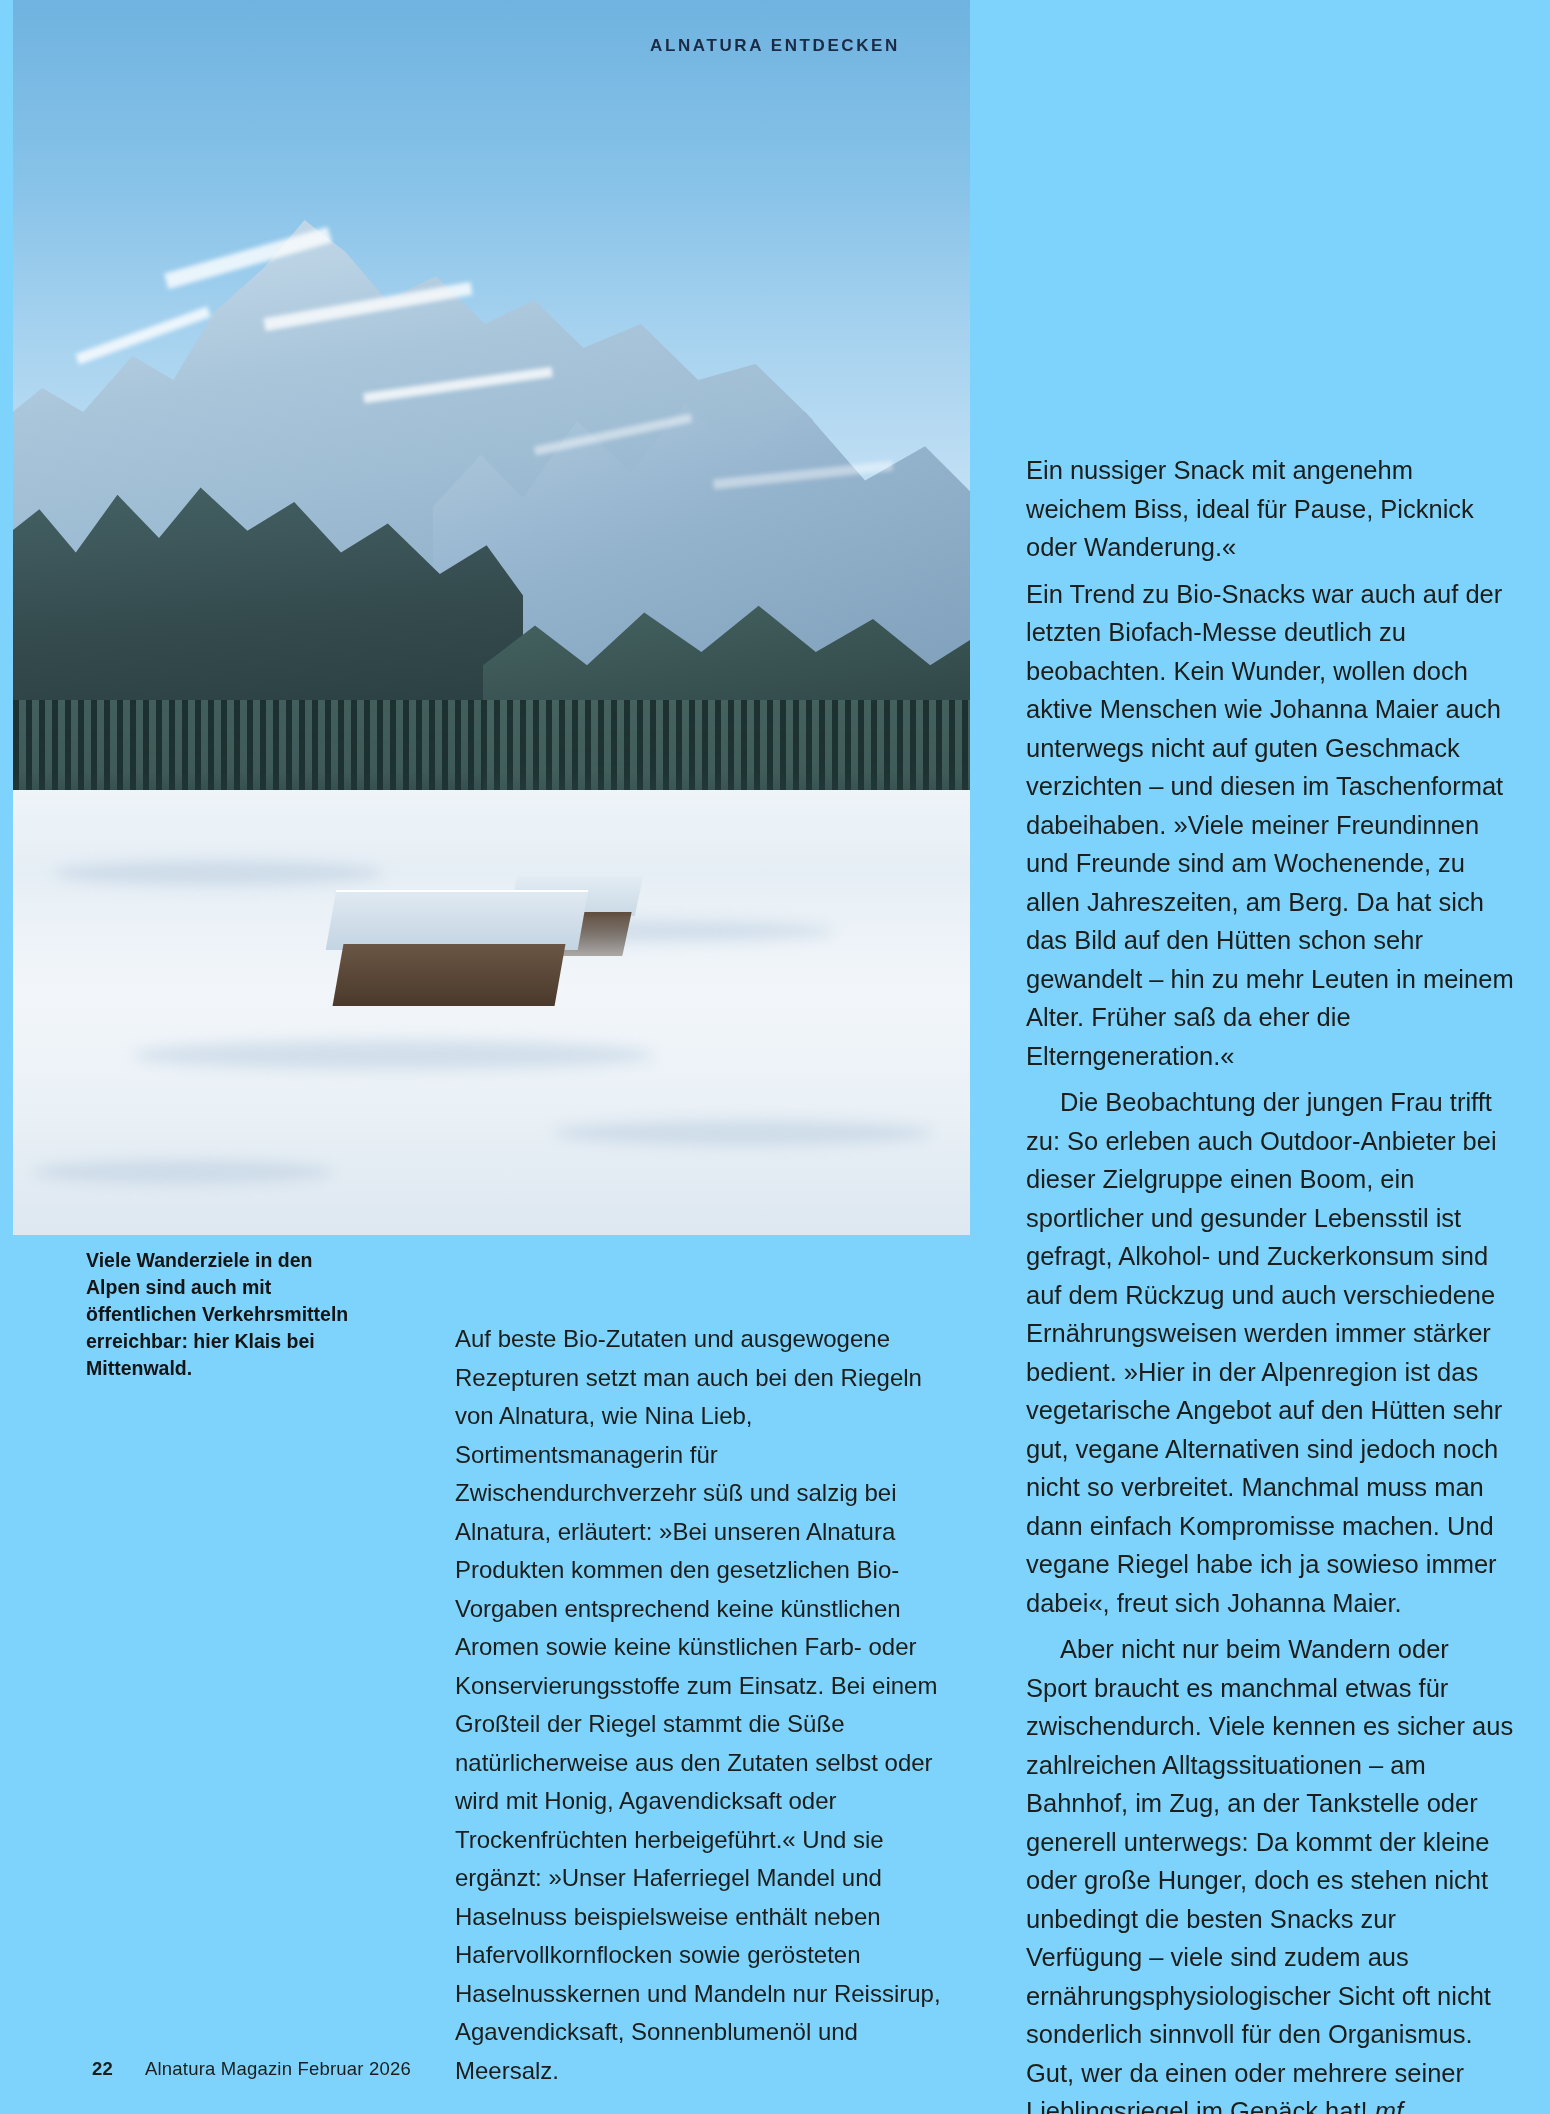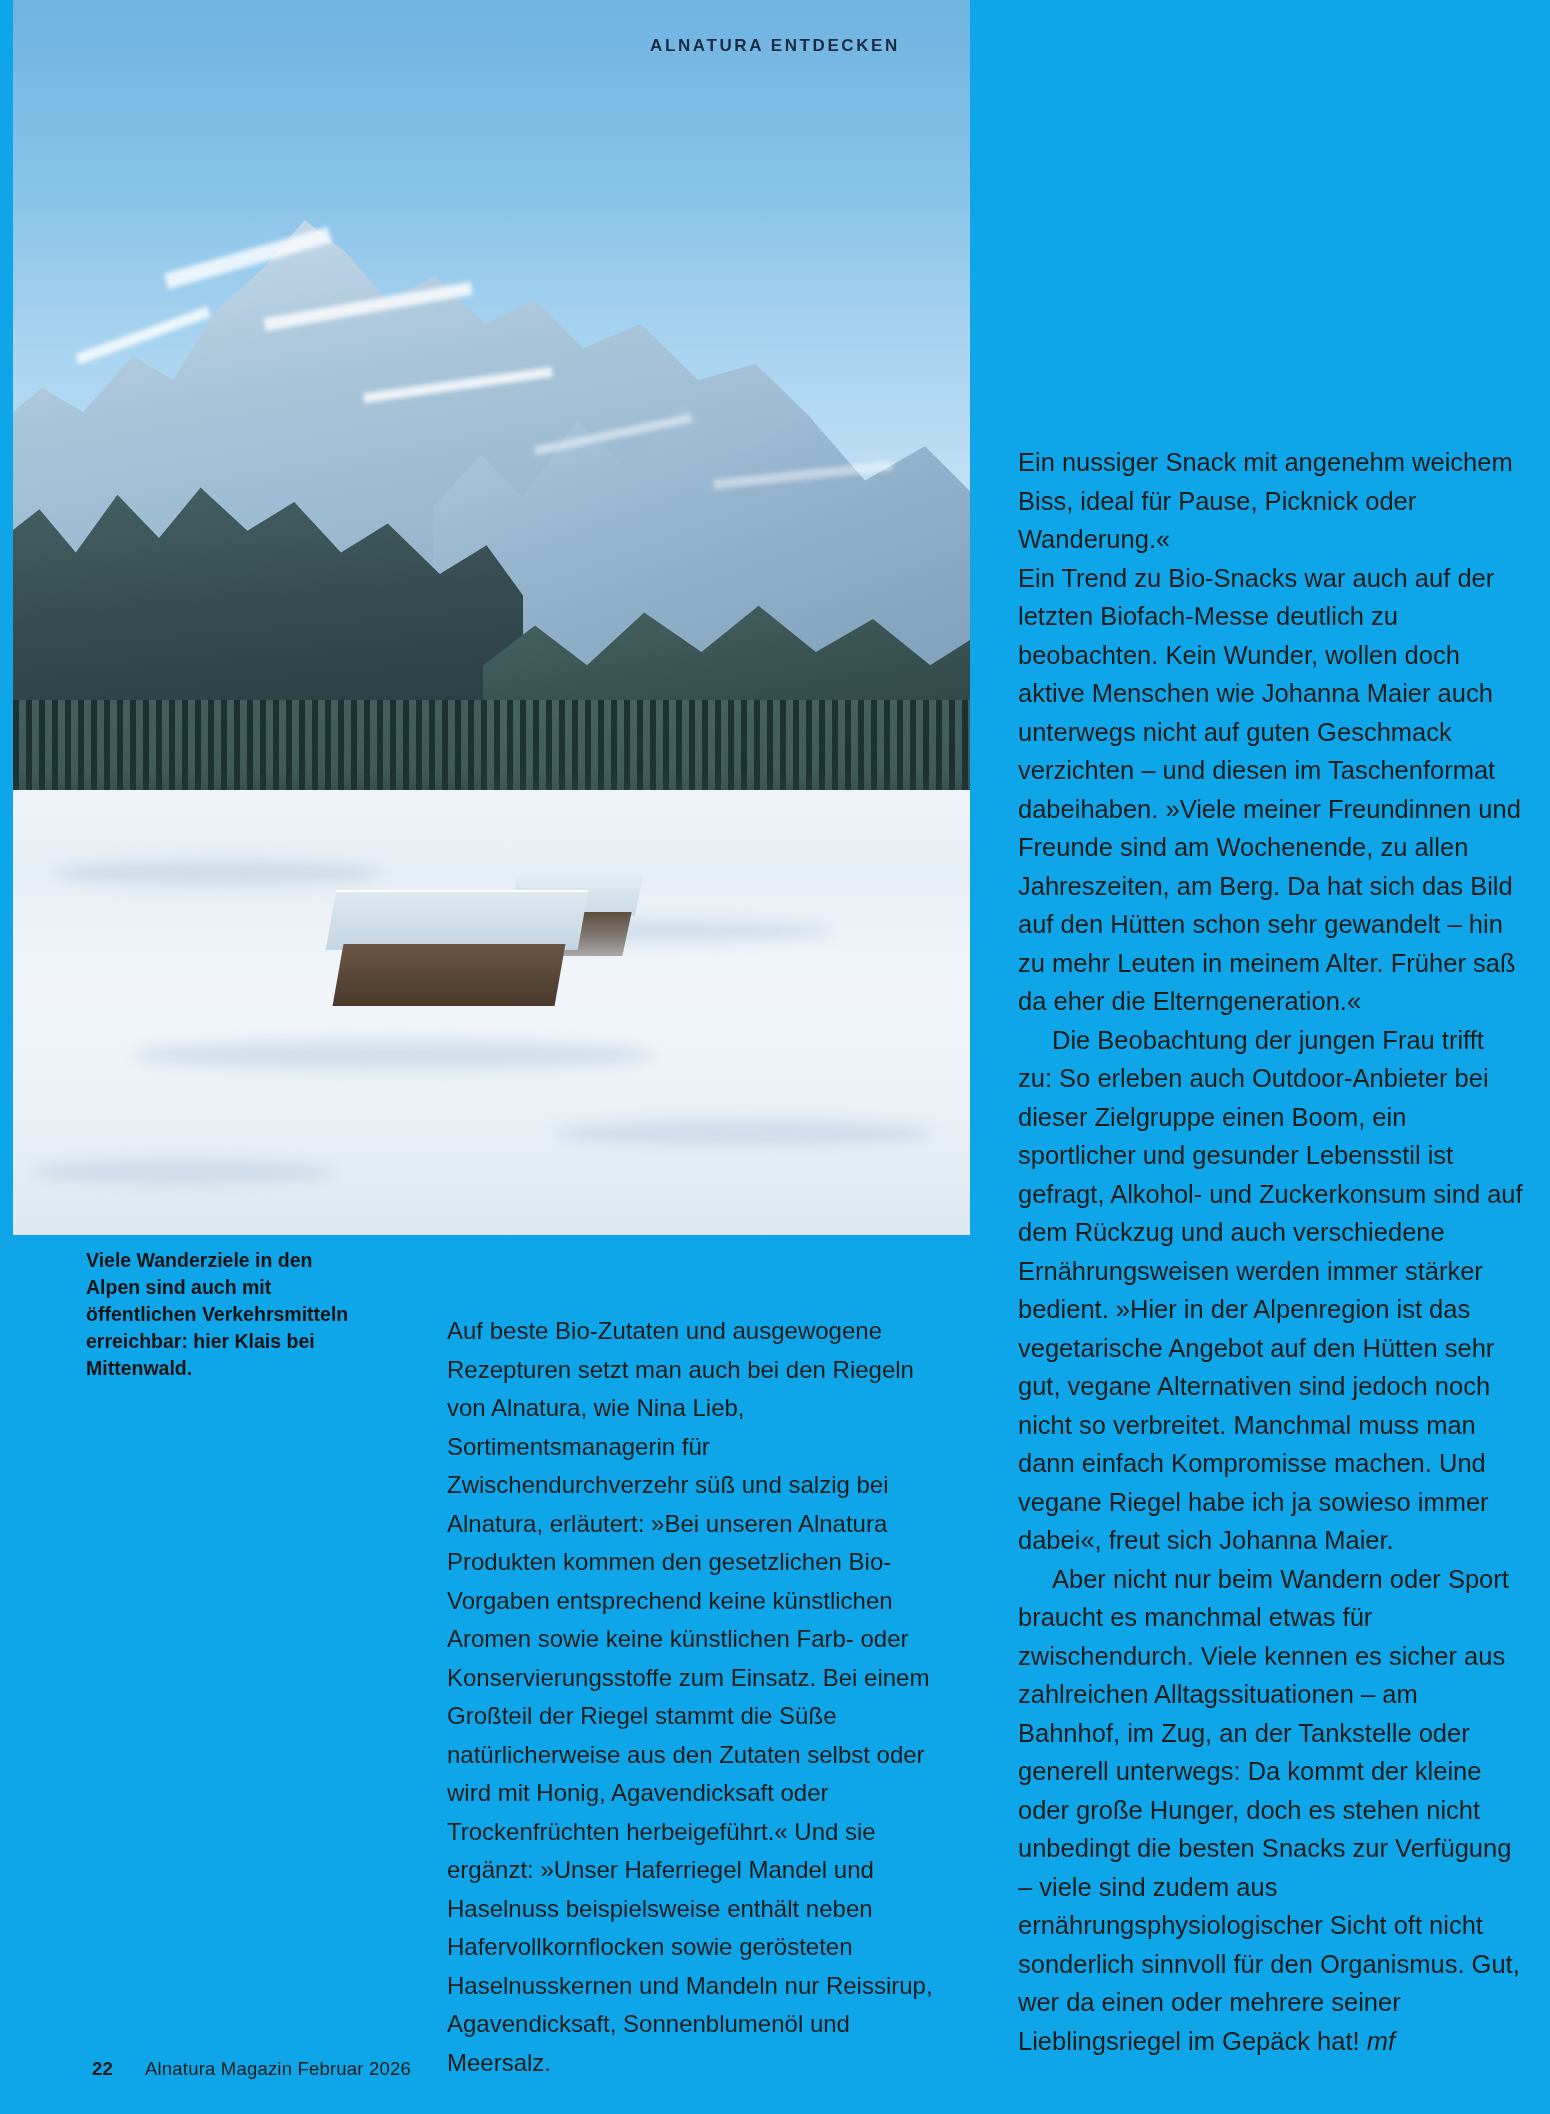--- a/index.html
+++ b/index.html
@@ -4,21 +4,21 @@
 <style>
   html, body {
     margin: 0;
     padding: 0;
     background: #ffffff;
   }
   .page {
     position: relative;
     width: 1550px;
     height: 2114px;
-    background: #0ea5e9;
+    background: #7dd3fc;
     overflow: hidden;
     font-family: "Liberation Sans", sans-serif;
   }
 
   
   .crop-mark {
     position: absolute;
     left: 16px;
     top: 14px;
     width: 18px;
@@ -219,21 +219,21 @@
   .col-right {
     position: absolute;
     left: 1018px;
     top: 443px;
     width: 505px;
     font-size: 25.5px;
     line-height: 38.5px;
     color: #1d1d1b;
   }
   .col-right p, .col-mid p {
-    margin: 0;
+    margin: 8px;
   }
   .indent {
     text-indent: 34px;
   }
   .subhead {
     font-size: 27px;
     line-height: 38px;
     font-weight: bold;
     color: #151515;
     margin: 20px 0 0 0 !important;

